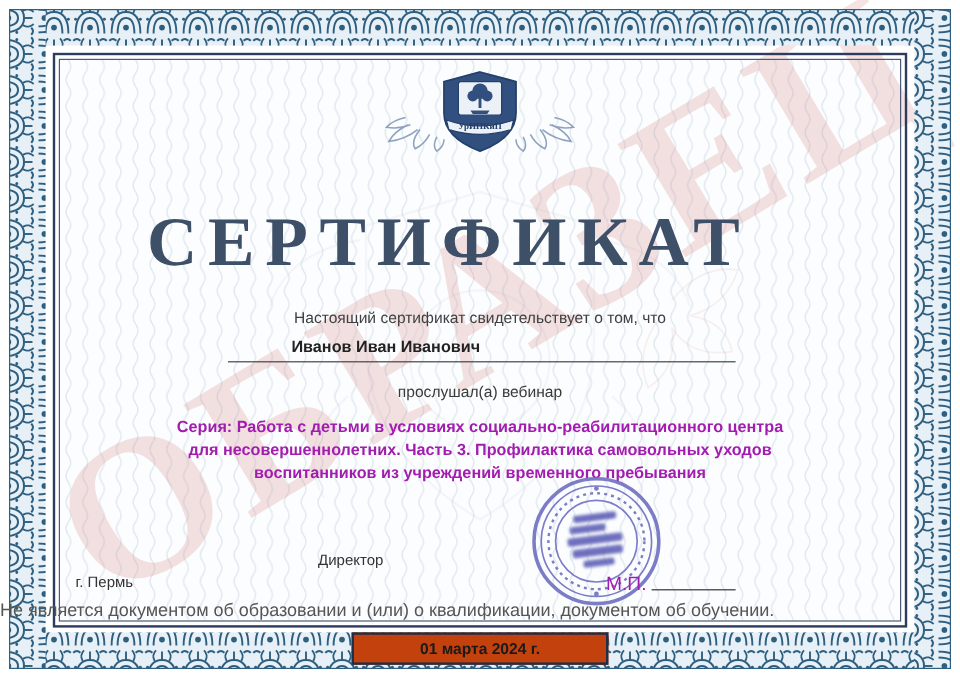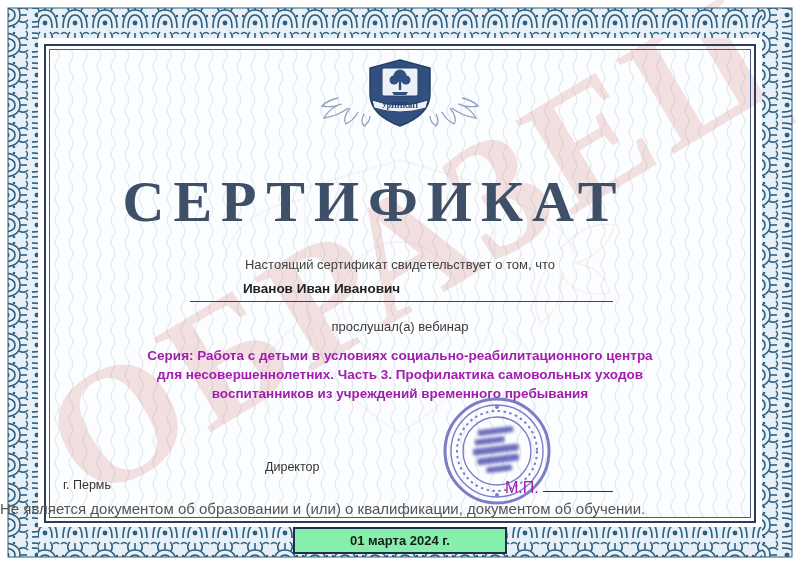--- a/index.html
+++ b/index.html
@@ -52,21 +52,21 @@
 
   .director-block { position:absolute; left:265px; top:460px; font-size:12.5px; line-height:15px; color:#333; }
   .city { position:absolute; left:63px; top:478px; font-size:12.5px; color:#333; }
   .seal-mark { position:absolute; left:505px; top:479px; font-size:16px; color:#a21caf; }
   .sign-line { position:absolute; left:543px; top:491px; width:70px; border-bottom:1.2px solid #333; }
 
   .disclaimer { position:absolute; left:0; top:500px; width:800px; text-align:left;
     font-size:15px; color:#555; }
 
   .date-box { position:absolute; left:293px; top:527px; width:214px; height:27px; z-index:5;
-    background:#86efac; border:2px solid #1e2f49; display:flex; align-items:center; justify-content:center;
+    background:#c2410c; border:2px solid #1e2f49; display:flex; align-items:center; justify-content:center;
     font-size:13px; font-weight:bold; color:#1a1a1a; }
 </style>
 </head>
 <body>
 
 <div class="certificate">
 
   <svg class="inner-bg" width="700" height="467" xmlns="http://www.w3.org/2000/svg">
     <defs>
       <pattern id="wave" width="14" height="22" patternUnits="userSpaceOnUse">

